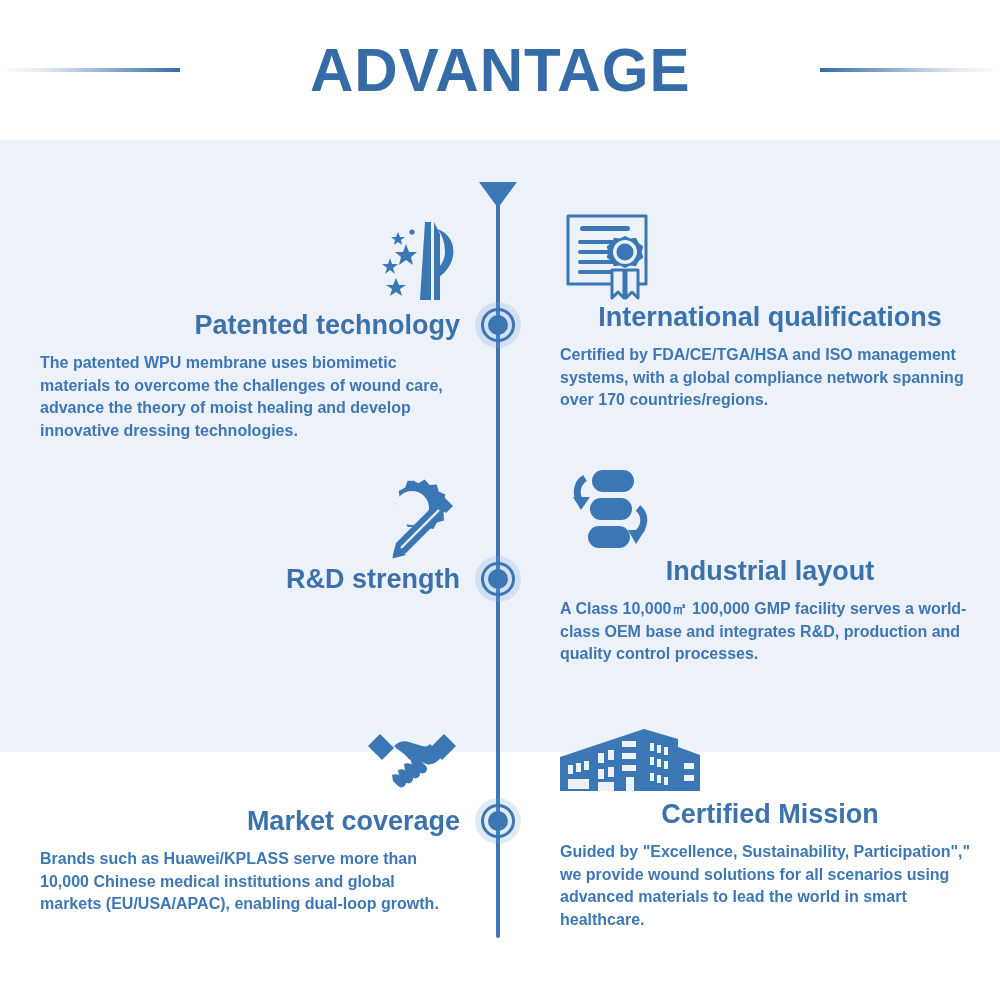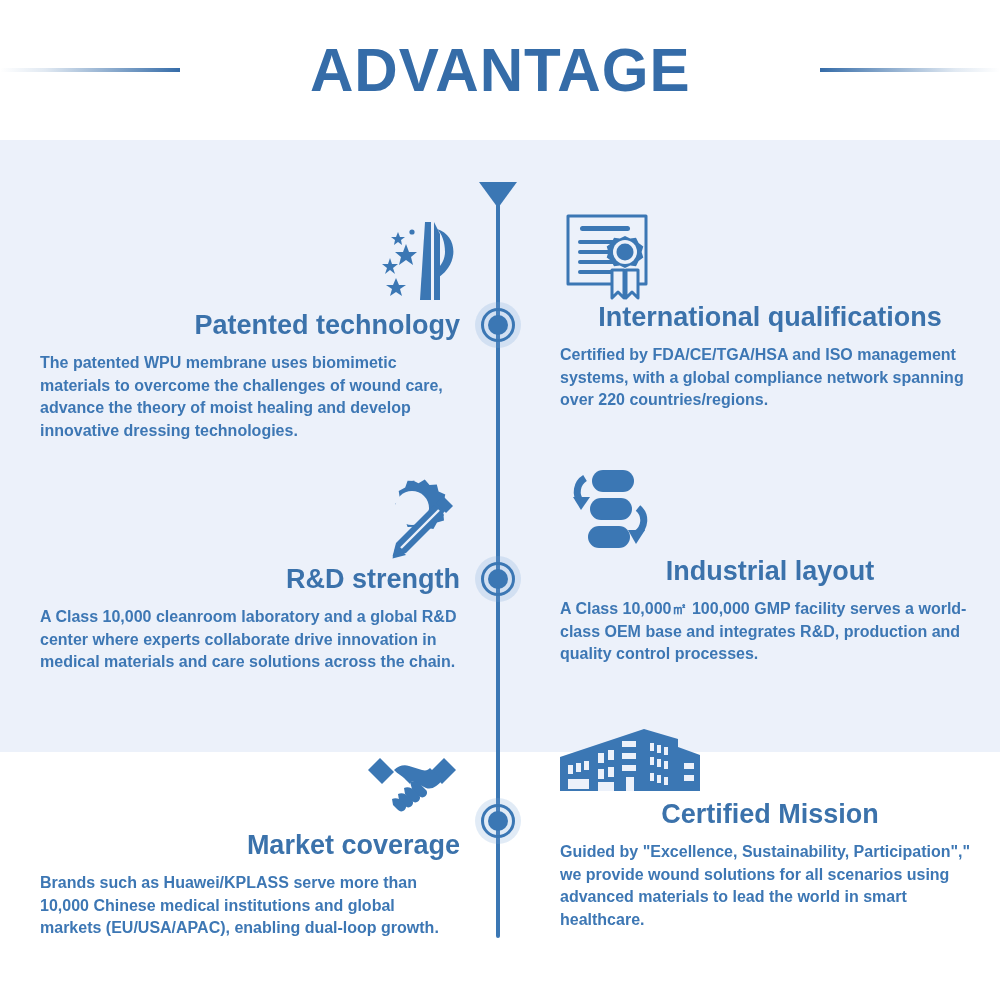--- a/index.html
+++ b/index.html
@@ -83,21 +83,21 @@
   .block.left .icon{justify-content:flex-end;}
   .block.left h3{text-align:right;display:block;}
   
   .block.right{left:560px;text-align:left;}
   .block.right .icon{justify-content:flex-start;}
 
   .b-l1{top:76px;}
   .b-r1{top:68px;}
   .b-l2{top:330px;}
   .b-r2{top:322px;}
-  .b-l3{top:596px;}
+  .b-l3{top:572px;}
   .b-r3{top:565px;}
 
   svg{display:block;}
 </style>
 </head>
 <body>
 
 <div class="page">
 
   <div class="header">
@@ -168,42 +168,41 @@
             <polygon points="66,62 78,62 78,90 72,84 66,90"></polygon>
           </g>
           <g fill="#3b77b4">
             <path d="M65 28 l5.2 2.6 5.8 -.9 2.6 5.2 4.7 3.5 -1.7 5.6 1.7 5.6 -4.7 3.5 -2.6 5.2 -5.8 -.9 -5.2 2.6 -5.2 -2.6 -5.8 .9 -2.6 -5.2 -4.7 -3.5 1.7 -5.6 -1.7 -5.6 4.7 -3.5 2.6 -5.2 5.8 .9 Z"></path>
           </g>
           <circle cx="65" cy="44" r="12" fill="#ecf1fa"></circle>
           <circle cx="65" cy="44" r="8.5" fill="#3b77b4"></circle>
         </svg>
       </div>
       <h3>International qualifications</h3>
-      <p>Certified by FDA/CE/TGA/HSA and ISO management systems, with a global compliance network spanning over 220 countries/regions.</p>
+      <p>Certified by FDA/CE/TGA/HSA and ISO management systems, with a global compliance network spanning over 170 countries/regions.</p>
     </div>
 
     <div class="block left b-l2">
       <div class="icon">
         <svg width="92" height="88" viewBox="0 0 92 88">
           <g fill="#3b77b4">
             <path d="M44 6 l6.5 3.2 6.3 -3.8 4.7 5.6 7.3 -.6 1.8 7.1 6.7 3 -1.6 7.2 4.4 5.9 -4.8 5.5 .7 7.3 -7 2.2 -3.6 6.4 -7.2 -1.3 -6 4.2 -5.3 -5.1 -7.3 .3 -2.4 -6.9 -6.5 -3.4 1.1 -7.2 -4.6 -5.7 4.6 -5.7 -1.1 -7.2 6.5 -3.4 2.4 -6.9 7.3 .3 Z"></path>
           </g>
           <circle cx="44" cy="34" r="17" fill="#ecf1fa"></circle>
           <g fill="#3b77b4">
             <path d="M75 22 l10 10 -7 7 -10 -10 Z"></path>
             <path d="M66 31 l10 10 -38 38 -13.5 3.5 3.5 -13.5 Z"></path>
           </g>
           <path d="M28 71 l-3.5 13.5 13.5 -3.5 Z" fill="#3b77b4"></path>
           <g stroke="#ecf1fa" stroke-width="2.4" fill="none">
             <path d="M71 36 L33 74"></path>
           </g>
         </svg>
       </div>
       <h3>R&amp;D strength</h3>
-      <p>A Class 10,000 cleanroom laboratory and a global R&amp;D center where experts collaborate drive innovation in medical materials and care solutions across the chain.</p>
     </div>
 
     <div class="block right b-r2">
       <div class="icon">
         <svg width="100" height="90" viewBox="0 0 100 90">
           <g fill="#3b77b4">
             <rect x="32" y="6" width="42" height="22" rx="11"></rect>
             <rect x="30" y="34" width="42" height="22" rx="11"></rect>
             <rect x="28" y="62" width="42" height="22" rx="11"></rect>
           </g>

